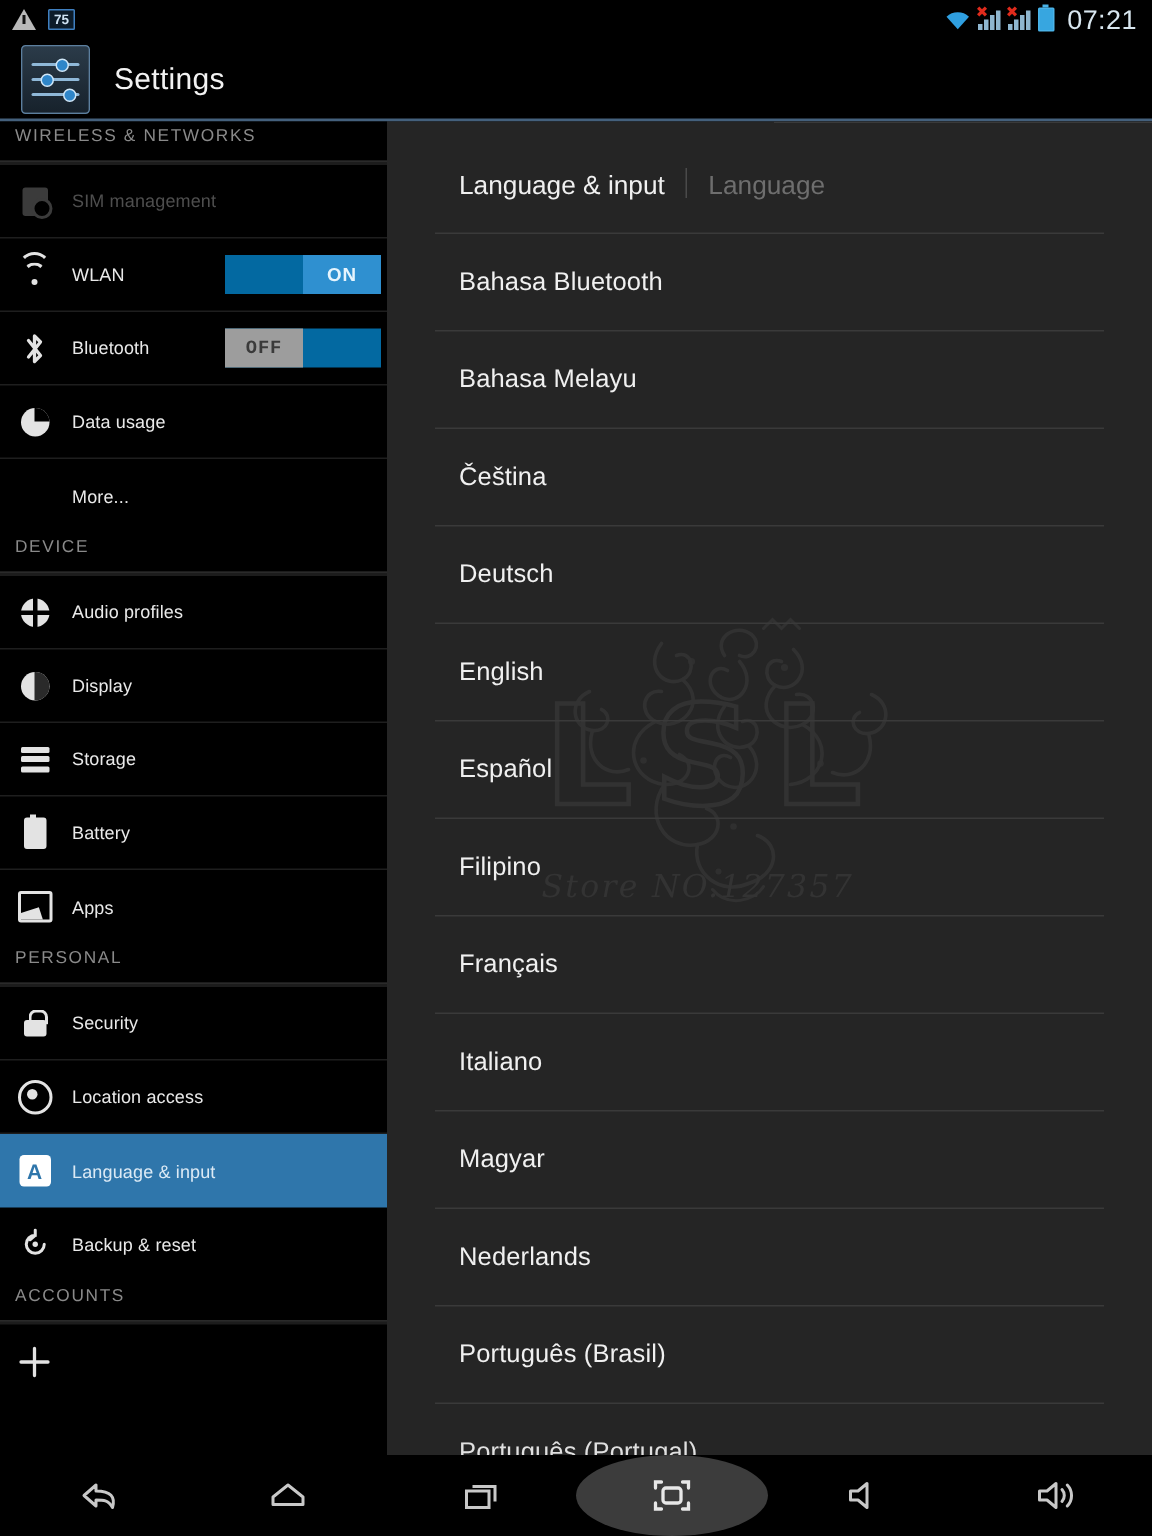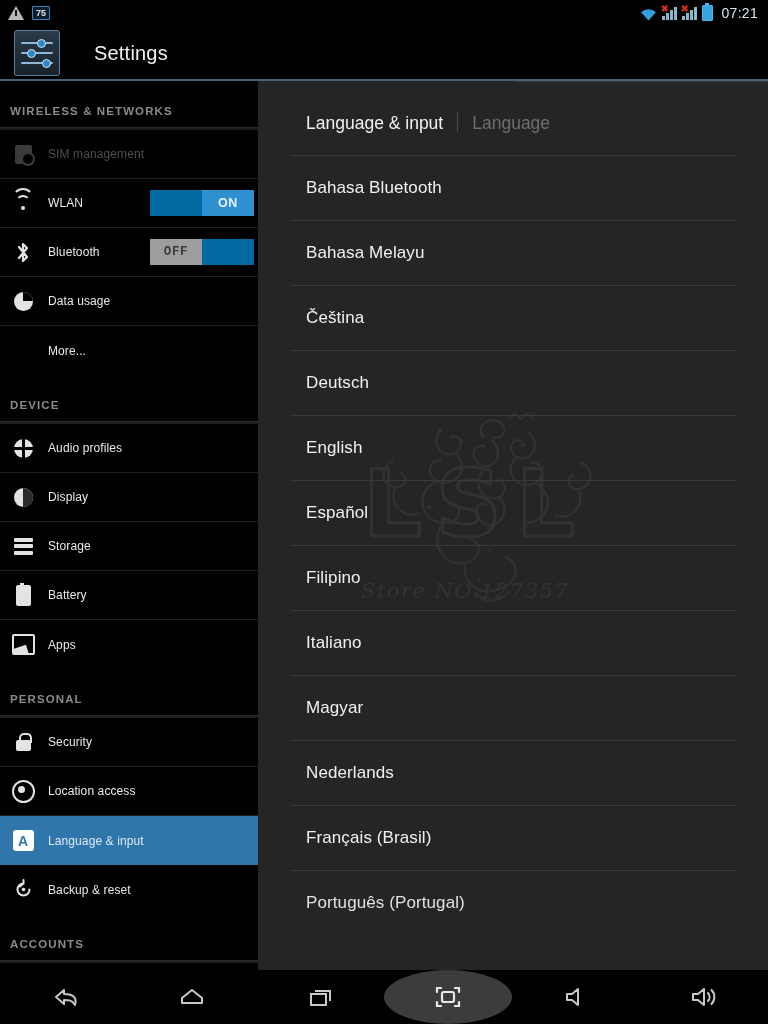--- a/index.html
+++ b/index.html
@@ -10,21 +10,21 @@
   }
   .screen{position:absolute;inset:0;width:768px;height:1024px;background:#000;}
 
   
   .statusbar{
     position:absolute;left:0;top:0;width:768px;height:26px;background:#000;
     display:flex;align-items:center;
   }
   .sb-left{display:flex;align-items:center;gap:8px;padding-left:8px;}
   .sb-right{margin-left:auto;display:flex;align-items:center;gap:5px;padding-right:10px;}
-  .sb-time{color:#d8e6ef;font-size:14px;letter-spacing:.3px;padding-left:3px;}
+  .sb-time{color:#d8e6ef;font-size:18px;letter-spacing:.3px;padding-left:3px;}
   .warn-tri{width:0;height:0;border-left:8px solid transparent;border-right:8px solid transparent;border-bottom:14px solid #b9b9b9;position:relative;}
   .warn-tri:after{content:"";position:absolute;left:-1px;top:4px;width:2px;height:6px;background:#121212;}
   .badge75{
     border:1.5px solid #3f7fbf;background:#0d1c2a;color:#cfe2f2;
     font-size:9px;line-height:10px;padding:1px 3px;border-radius:1px;font-weight:bold;
   }
   .wifi-ico{width:17px;height:13px;position:relative;}
   .sig{position:relative;width:15px;height:14px;display:flex;align-items:flex-end;gap:1.5px;}
   .sig i{display:block;width:2.5px;background:#8fb6cf;}
   .sig i:nth-child(1){height:4px;}
@@ -39,32 +39,32 @@
   .titlebar{
     position:absolute;left:0;top:26px;width:768px;height:54px;background:#000;
     display:flex;align-items:center;
   }
   .app-icon{
     width:44px;height:44px;margin-left:14px;border:1px solid #5c7f9e;border-radius:3px;
     background:linear-gradient(#2b3b49,#17222c);position:relative;overflow:hidden;
   }
   .app-icon .bar{position:absolute;left:6px;right:6px;height:2px;background:#8fb8d8;border-radius:1px;}
   .app-icon .knob{position:absolute;width:7px;height:7px;border-radius:50%;background:#2f86c9;border:1.5px solid #cfe6f7;}
-  .app-title{color:#f2f2f2;font-size:20px;margin-left:34px;letter-spacing:.2px;}
+  .app-title{color:#f2f2f2;font-size:20px;margin-left:16px;letter-spacing:.2px;}
   .blueline{position:absolute;left:0;top:79px;width:768px;height:2px;background:#44607c;}
 
   
   .content{position:absolute;left:0;top:81px;width:768px;height:889px;display:flex;}
   .sidebar{width:258px;height:889px;background:#000;overflow:hidden;position:relative;}
   .panel{width:510px;height:889px;background:#252525;position:relative;overflow:hidden;}
 
   
   .sec-head{
-    color:#8a8a8a;font-size:11.5px;font-weight:bold;letter-spacing:1.1px;
-    padding:24px 0 10px 10px;
+    color:#8a8a8a;font-size:11.5px;font-weight:normal;letter-spacing:1.1px;
+    padding:4px 0 10px 10px;
   }
   .sb-sep{height:2px;background:#1c1c1c;border-top:1px solid #2a2a2a;}
   .row{
     height:49px;display:flex;align-items:center;position:relative;padding-left:10px;
     border-bottom:1px solid #1e1e1e;box-sizing:border-box;
   }
   .row.noborder{border-bottom:none;}
   .row .ico{width:26px;height:26px;margin-right:12px;flex:0 0 26px;position:relative;}
   .row .lbl{color:#e9e9e9;font-size:12px;letter-spacing:.1px;}
   .row.disabled .lbl{color:#4e4e4e;}
@@ -450,30 +450,33 @@
         <div class="langrow">
             <span class="name">English</span>
           </div>
         <div class="langrow">
             <span class="name">Español</span>
           </div>
         <div class="langrow">
             <span class="name">Filipino</span>
           </div>
         <div class="langrow">
+            <span class="name">Français</span>
+          </div>
+        <div class="langrow">
             <span class="name">Italiano</span>
           </div>
         <div class="langrow">
             <span class="name">Magyar</span>
           </div>
         <div class="langrow">
             <span class="name">Nederlands</span>
           </div>
         <div class="langrow">
-            <span class="name">Français (Brasil)</span>
+            <span class="name">Português (Brasil)</span>
           </div>
         <div class="langrow clipped">
             <span class="name">Português (Portugal)</span>
           </div>
       </div>
     </div>
   </div>
 
   <div class="navbar">
     <div class="navinner">

